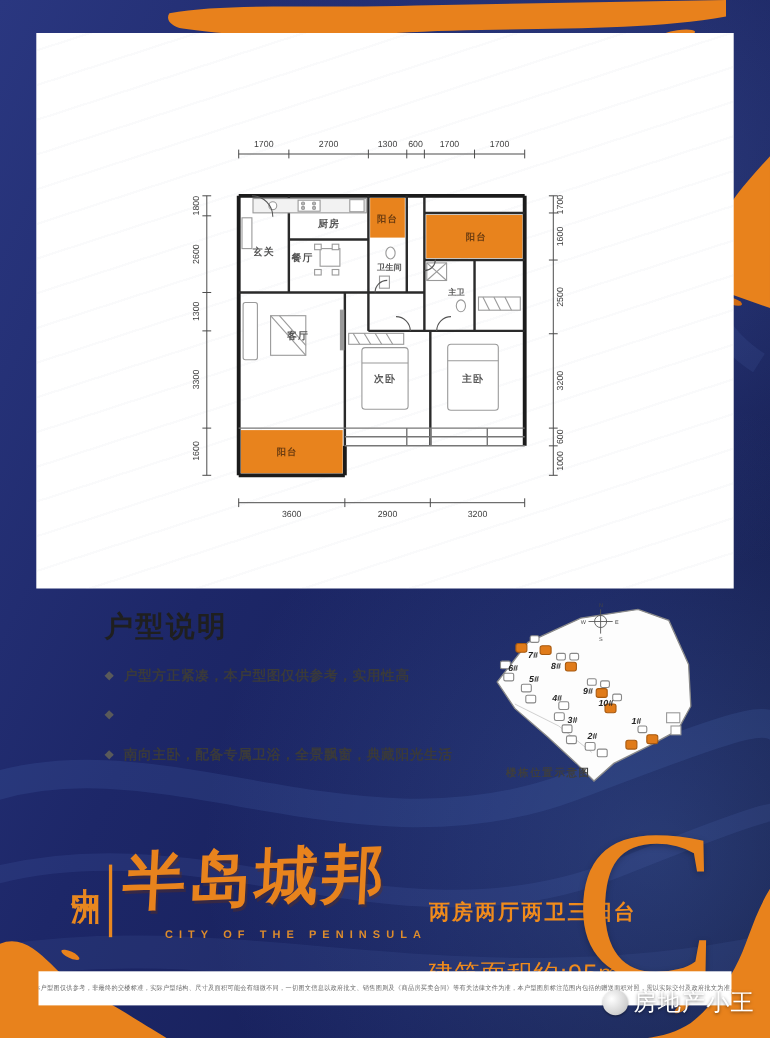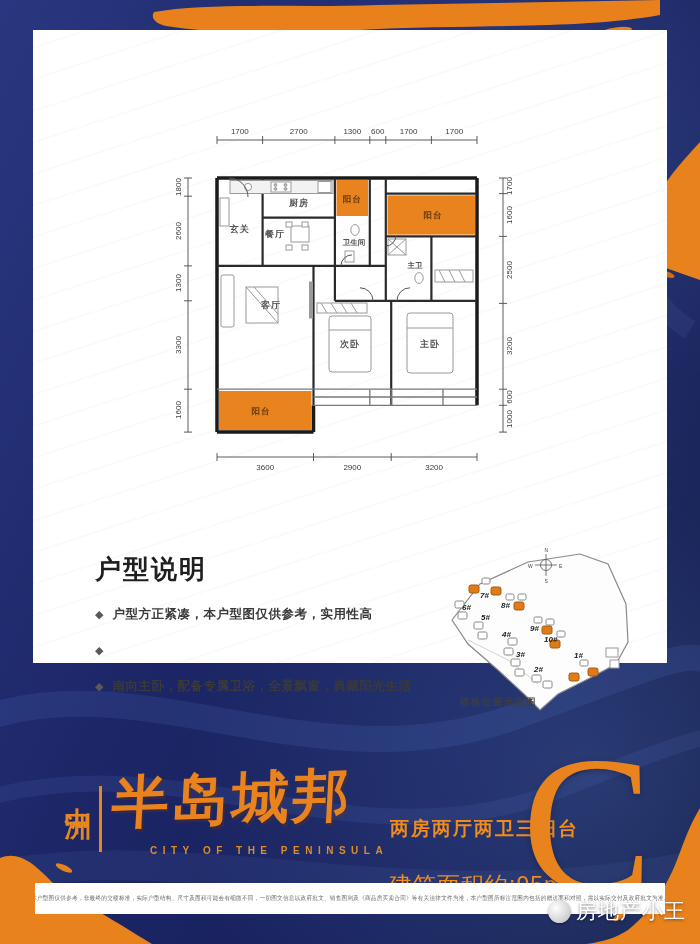--- a/index.html
+++ b/index.html
@@ -5,21 +5,21 @@
   html,body{margin:0;padding:0;background:#0d1338;}
   *{box-sizing:border-box;}
   .poster{position:relative;width:700px;height:944px;overflow:hidden;
     font-family:"Liberation Sans",sans-serif;
     background:
       radial-gradient(circle at 80% 18%, rgba(95,125,205,.28), transparent 38%),
       radial-gradient(circle at 85% 82%, rgba(90,130,205,.30), transparent 42%),
       linear-gradient(115deg,#2a3780 0%,#1d2768 38%,#17205a 70%,#10173f 100%);}
   .bg-waves{position:absolute;inset:0;z-index:1;}
   .brush{position:absolute;z-index:2;}
-  .card{position:absolute;left:33px;top:30px;width:634px;height:633px;background:#ffffff;z-index:3;
+  .card{position:absolute;left:33px;top:30px;width:634px;height:505px;background:#ffffff;z-index:3;
     background-image:repeating-linear-gradient(-18deg, rgba(205,210,220,.10) 0 2px, transparent 2px 30px);}
   .plan{position:absolute;left:0;top:0;width:634px;height:505px;}
   .desc{position:absolute;left:62px;top:522px;width:345px;color:#222;}
   .desc-title{font-size:26px;font-weight:800;color:#1f1f1f;letter-spacing:2px;}
   .bullet-row{display:flex;align-items:flex-start;margin-top:19px;}
   .bullet-icon{color:#5a5a5a;font-size:11px;line-height:17px;margin-right:9px;}
   .bullet-text{font-size:12.5px;font-weight:700;color:#3a3a3a;letter-spacing:.5px;line-height:16px;}
   .sitemap{position:absolute;left:405px;top:512px;width:202px;height:175px;}
   .brand-area{position:absolute;inset:0;z-index:4;pointer-events:none;}
   .logo-vert{position:absolute;left:64px;top:786px;height:66px;font-size:27px;font-weight:800;color:#e8871f;

